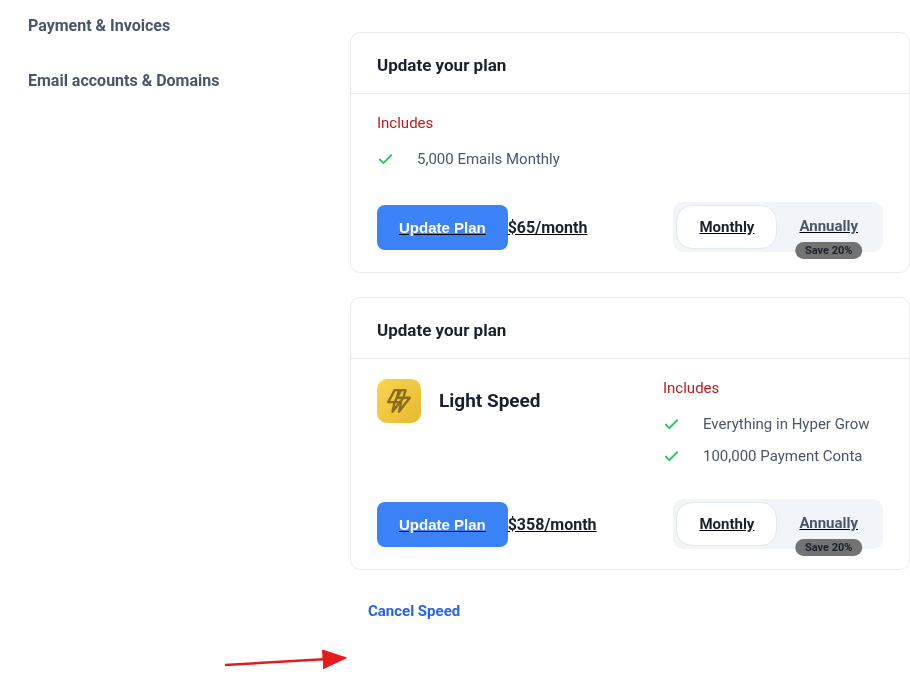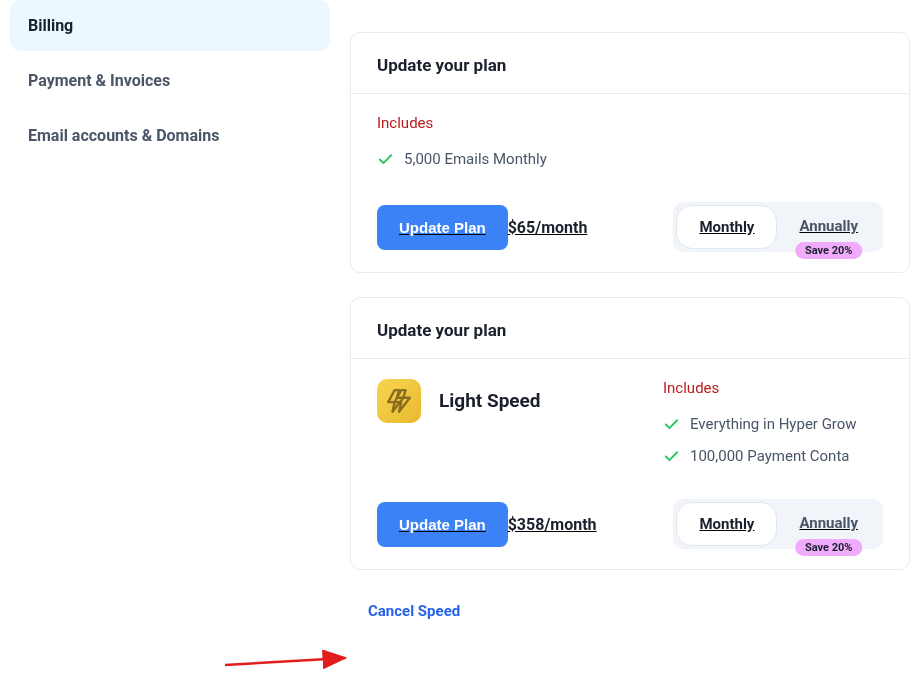--- a/index.html
+++ b/index.html
@@ -86,21 +86,21 @@
     }
     .includes-title {
       font-size: 15px;
       font-weight: 400;
       color: #b91c1c;
       margin-bottom: 18px;
     }
     .feature {
       display: flex;
       align-items: flex-end;
-      gap: 10px;
+      gap: 23px;
       margin-bottom: 14px;
       font-size: 15px;
       color: #4a5568;
       white-space: nowrap;
     }
     .feature svg {
       width: 17px;
       height: 17px;
       flex-shrink: 0;
     }
@@ -146,21 +146,21 @@
     .toggle-opt.selected {
       background: #ffffff;
       border: 1px solid #e2e8f0;
       color: #1a202c;
     }
     .save-badge {
       position: absolute;
       bottom: -10px;
       left: 50%;
       transform: translateX(-50%);
-      background: #f0abfc;
+      background: #737373;
       color: #1a202c;
       font-size: 11px;
       font-weight: 700;
       padding: 2px 10px;
       border-radius: 10px;
       white-space: nowrap;
     }
     .cancel-link {
       display: inline-block;
       color: #2563eb;
@@ -175,21 +175,20 @@
       left: 220px;
       top: 650px;
       pointer-events: none;
     }
   </style>
 </head>
 <body>
 
 <div class="container">
   <div class="sidebar">
-    <div class="sidebar-item active">Billing</div>
     <div class="sidebar-item">Payment &amp; Invoices</div>
     <div class="sidebar-item">Email accounts &amp; Domains</div>
   </div>
 
   <div class="main">
 
     
     <div class="plan-card">
       <div class="card-header">Update your plan</div>
       <div class="card-body">

